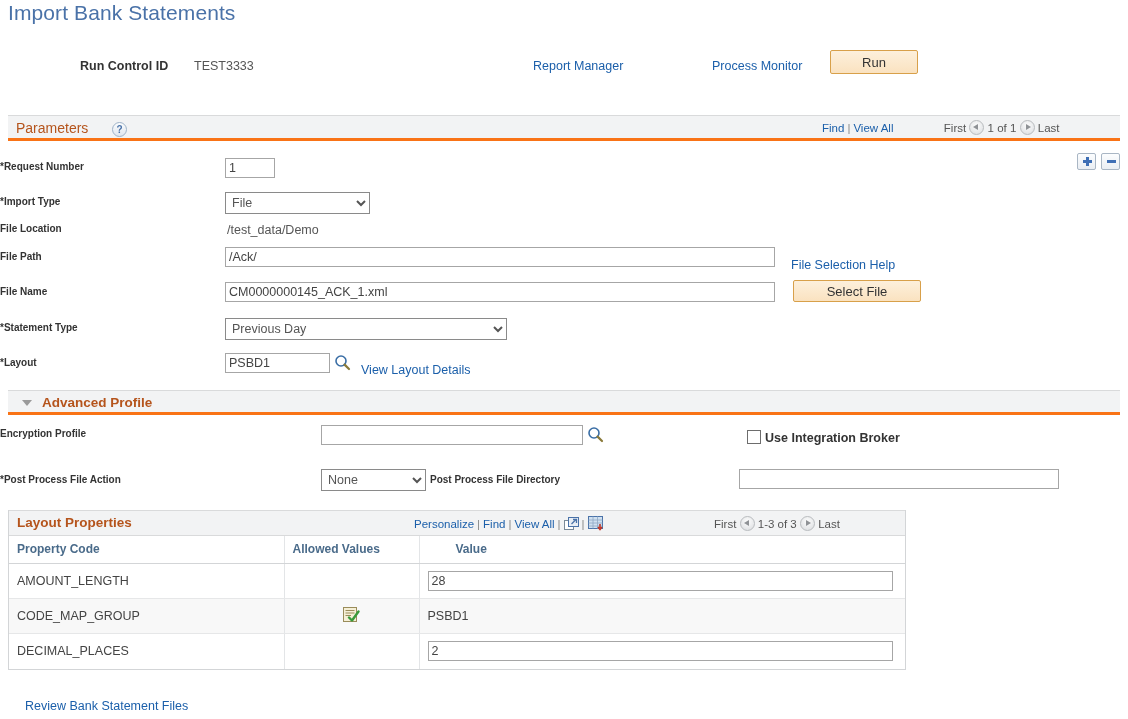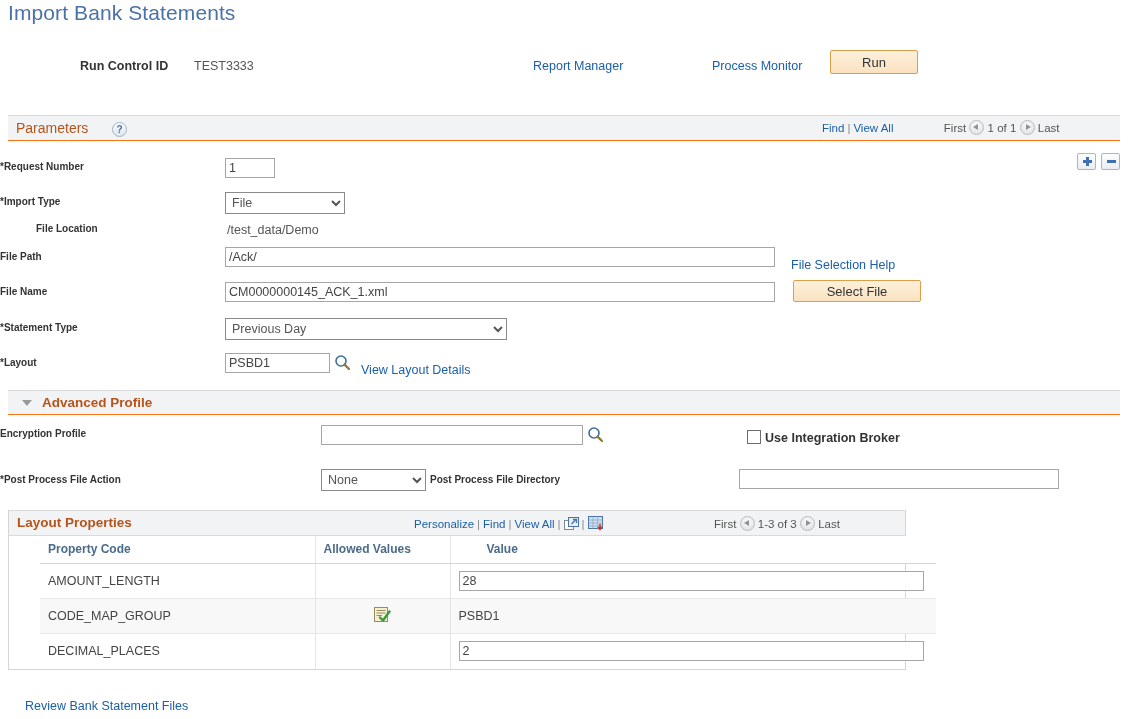--- a/index.html
+++ b/index.html
@@ -51,21 +51,21 @@
   .run-btn {
     position: absolute; left: 830px; top: 50px;
     width: 88px; height: 24px;
   }
 
   
   .sect-bar {
     position: absolute; left: 8px;
     background: #f2f3f4;
     border-top: 1px solid #d9dadb;
-    border-bottom: 1px solid #f97316;
+    border-bottom: 3px solid #f97316;
   }
   #parameters-bar { top: 115px; width: 1112px; height: 26px; }
   .sect-title {
     position: absolute; left: 8px; top: 4px;
     font-size: 14px; color: #b5541c; font-weight: normal;
   }
   .help-icon {
     position: absolute; left: 104px; top: 6px;
     width: 15px; height: 15px; border-radius: 50%;
     background: linear-gradient(to bottom,#fbfcfd,#dfe6ee);
@@ -185,21 +185,21 @@
   .grid-actions .link { font-size: 11.5px; }
   .grid-nav { position: absolute; left: 705px; top: 5px; font-size: 11.5px; color: #555; white-space: nowrap; }
 
   .icon-popout {
     display: inline-block; width: 15px; height: 14px; vertical-align: -3px; cursor: pointer;
   }
   .icon-download {
     display: inline-block; width: 16px; height: 15px; vertical-align: -3px; cursor: pointer;
   }
 
-  table.props { width: 100%; border-collapse: collapse; table-layout: fixed; margin-left: 31px; }
+  table.props { width: 100%; border-collapse: collapse; table-layout: fixed; }
   table.props th {
     text-align: left; font-size: 12px; font-weight: bold; color: #4a6b8a;
     padding: 6px 8px 7px 8px;
     border-bottom: 1px solid #d3d5d7;
     border-right: 1px solid #e3e5e7;
     background: #fff;
   }
   table.props th:last-child { border-right: none; padding-left: 36px; }
   table.props td {
     font-size: 12.5px; color: #444;
@@ -249,23 +249,23 @@
     </div>
   </div>
 
   <div class="pm-btn plus" id="add-row-button"></div>
   <div class="pm-btn minus" id="delete-row-button"></div>
 
   <div class="flabel" style="left:0px; top:161px; width:222px;">*Request Number</div>
   <input class="inp" style="left: 225px; top: 158px; width: 50px;" value="1">
 
   <div class="flabel" style="left:0px; top:196px; width:222px;">*Import Type</div>
-  <select class="sel" style="left:225px; top:192px; width:120px;"><option value="File">File</option><option value="URL">URL</option><option value="Integration Broker">Integration Broker</option></select>
-
-  <div class="flabel" style="left:0px; top:223px; width:222px;padding-left:36px;">File Location</div>
+  <select class="sel" style="left:225px; top:192px; width:145px;"><option value="File">File</option><option value="URL">URL</option><option value="Integration Broker">Integration Broker</option></select>
+
+  <div class="flabel" style="left:0px; top:223px; width:222px;">File Location</div>
   <div class="fstatic" style="left:227px; top:223px;">/test_data/Demo</div>
 
   <div class="flabel" style="left:0px; top:251px; width:222px;">File Path</div>
   <input class="inp" style="left: 225px; top: 247px; width: 550px;" value="/Ack/">
   <a class="link" style="position:absolute; left:791px; top:258px;">File Selection Help</a>
 
   <div class="flabel" style="left:0px; top:286px; width:222px;">File Name</div>
   <input class="inp" style="left: 225px; top: 282px; width: 550px;" value="CM0000000145_ACK_1.xml">
   <button class="btn" style="position:absolute; left:793px; top:280px; width:128px; height:22px;">Select File</button>
 

